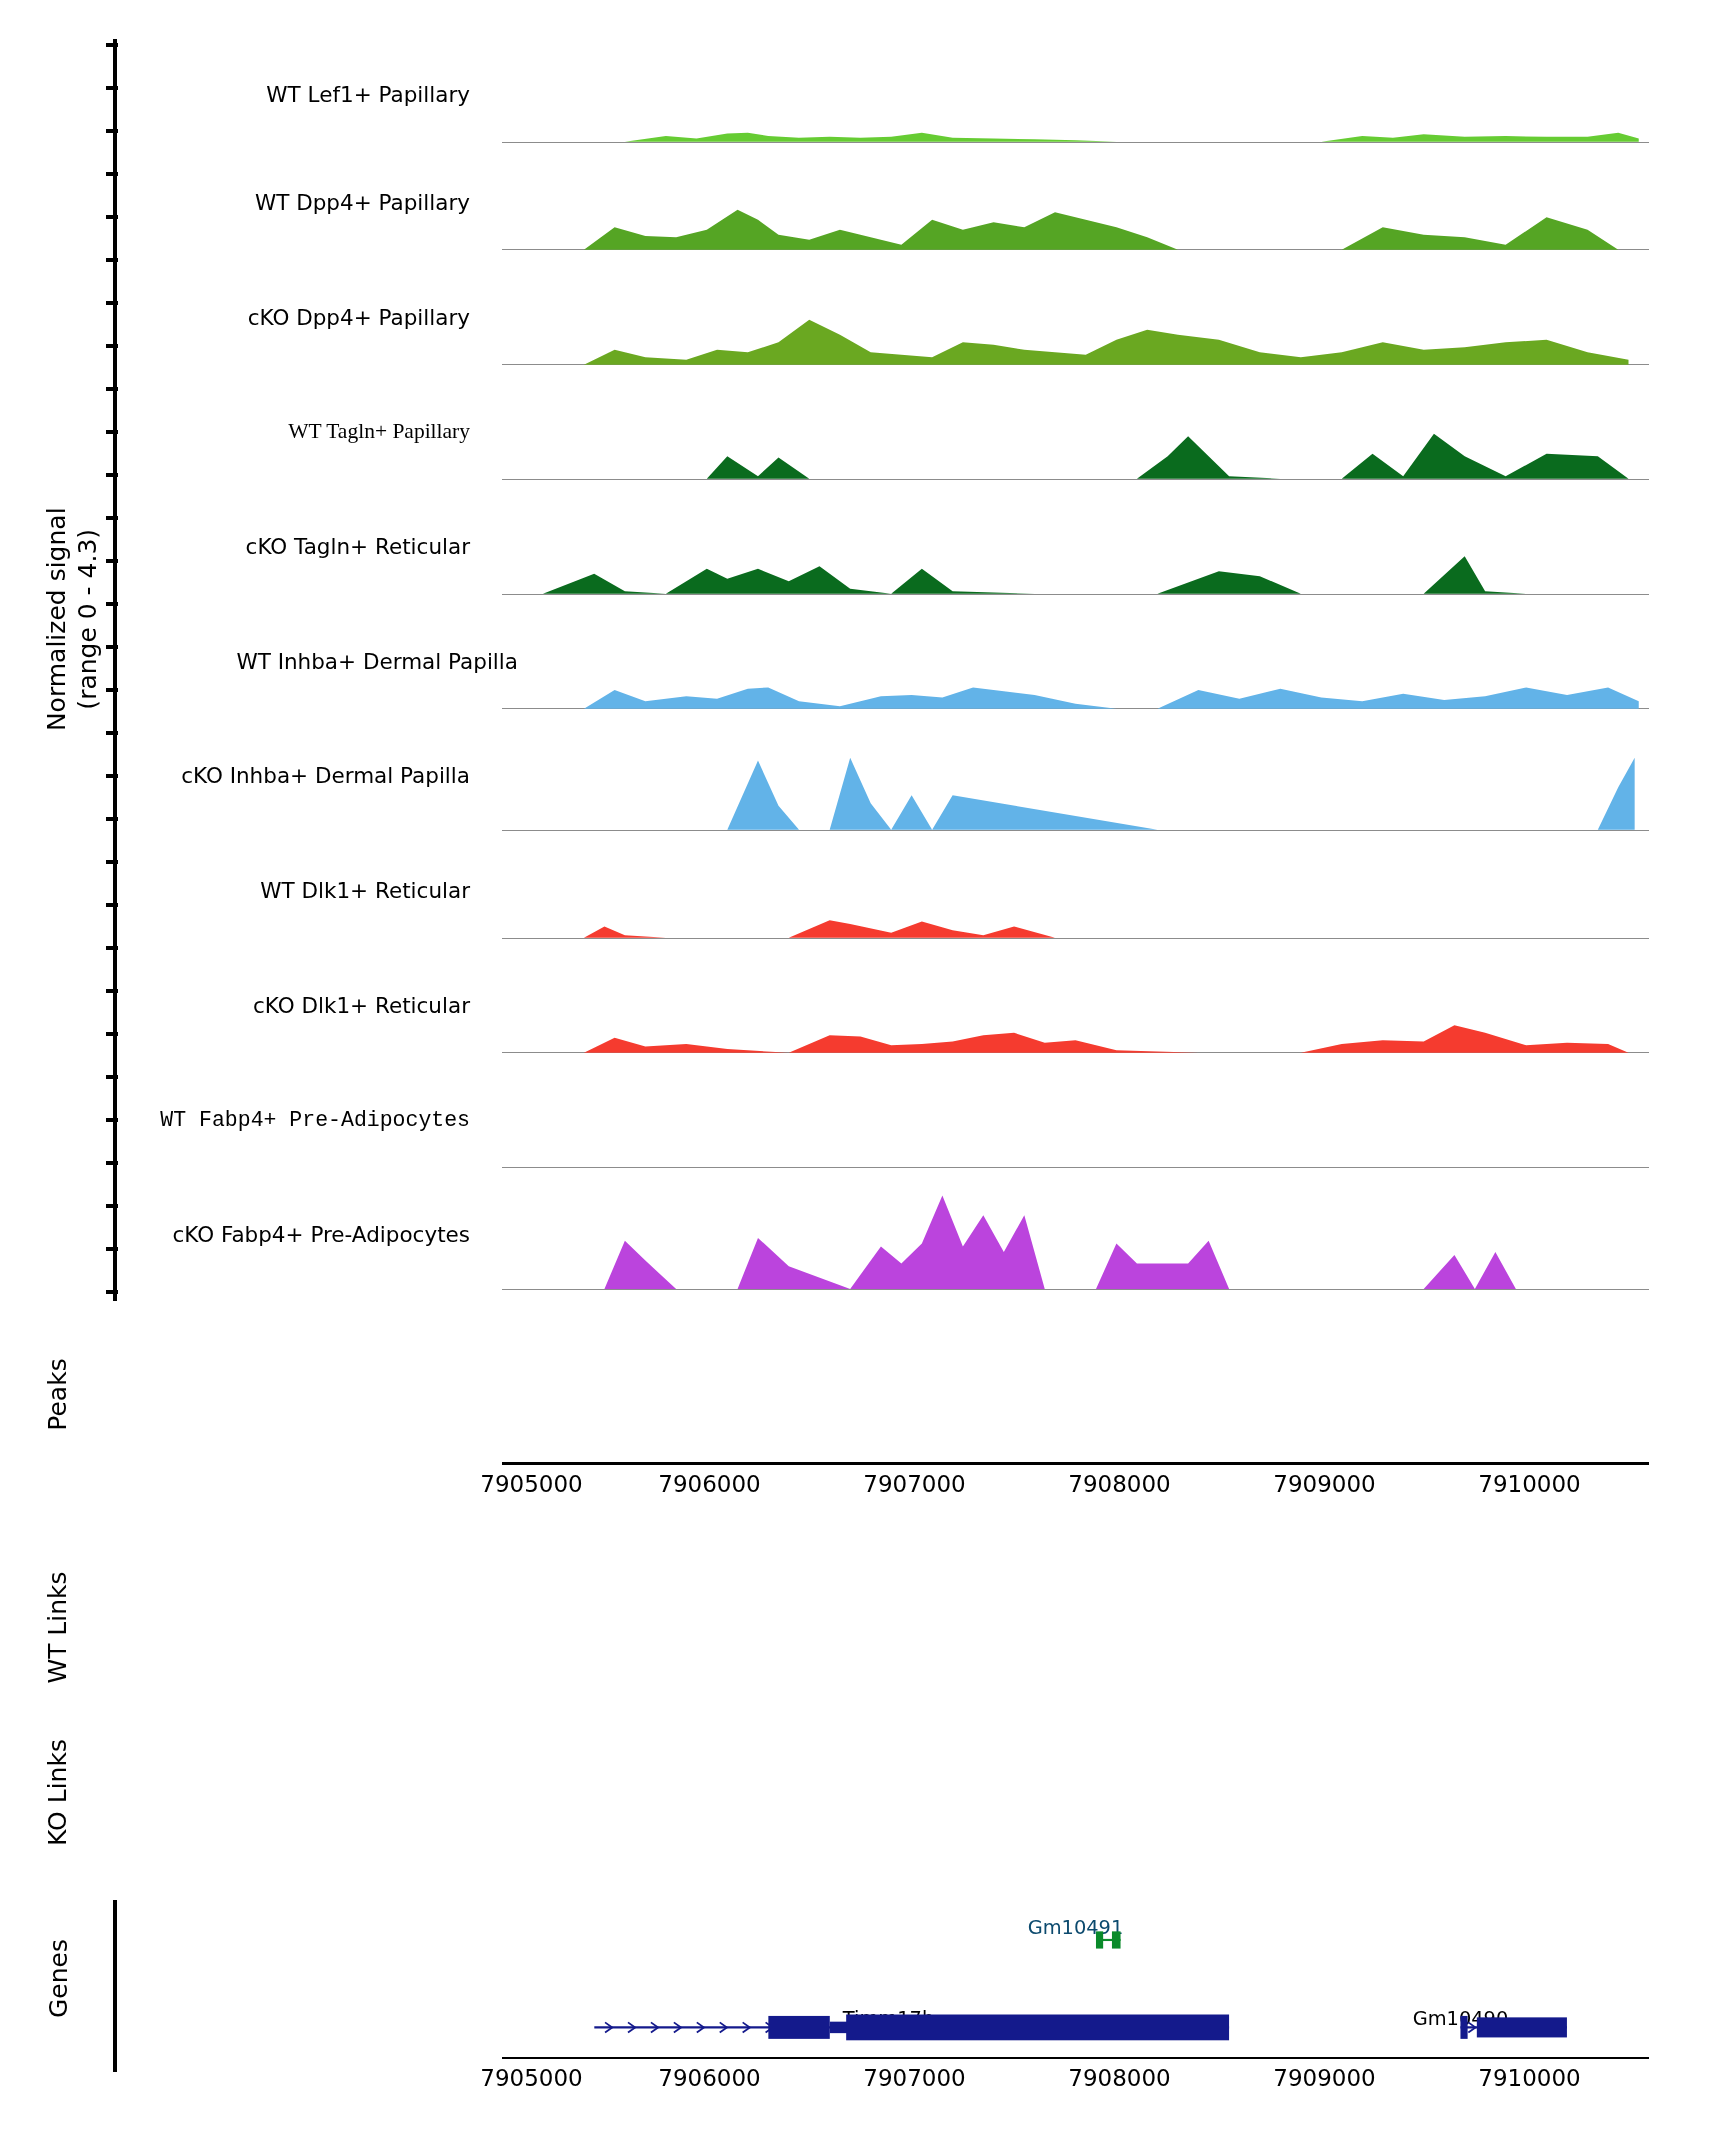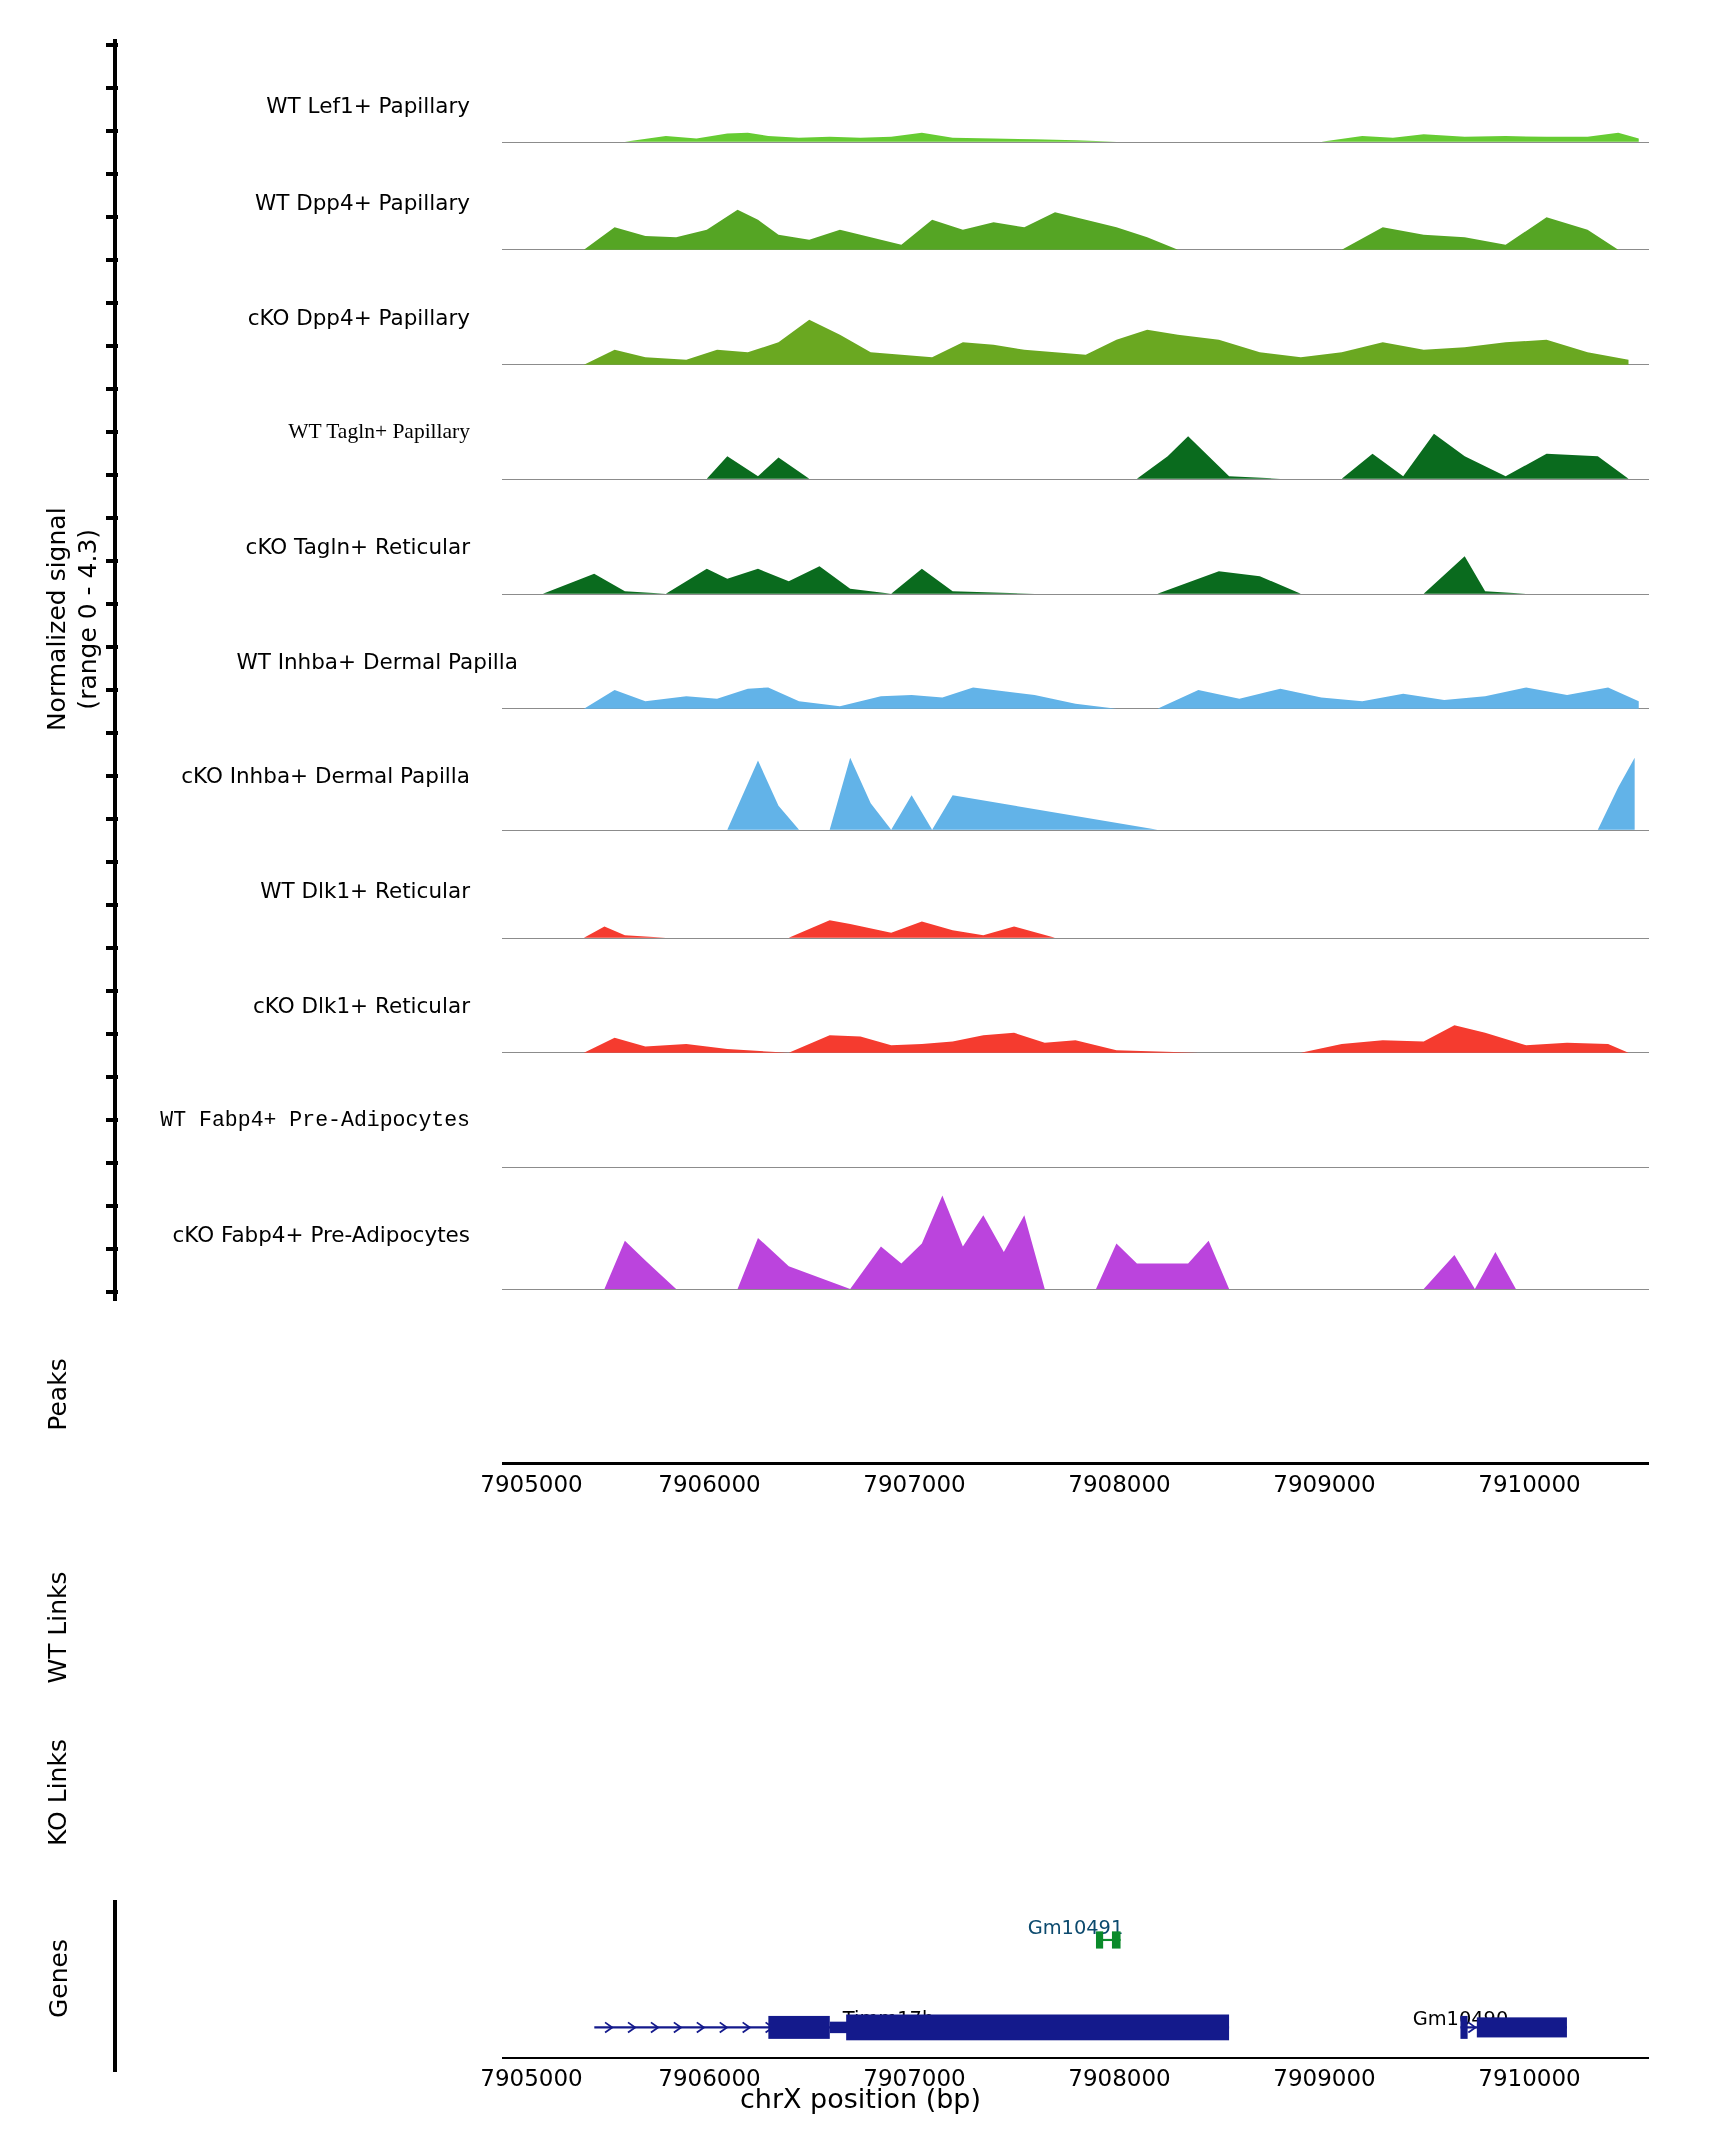--- a/index.html
+++ b/index.html
@@ -146,21 +146,21 @@
   <div class="axis-tick" style="top:1075px"></div>
   <div class="axis-tick" style="top:1118px"></div>
   <div class="axis-tick" style="top:1161px"></div>
   <div class="axis-tick" style="top:1204px"></div>
   <div class="axis-tick" style="top:1247px"></div>
   <div class="axis-tick" style="top:1290px"></div>
 
   <div id="signal-axis-label">Normalized signal
 (range 0 - 4.3)</div>
 
-  <div class="track-label-abs" style="left:0px; top:93px;  width:470px;text-align:right;">WT Lef1+ Papillary</div>
+  <div class="track-label-abs" style="left:0px; top:82px;  width:470px;text-align:right;">WT Lef1+ Papillary</div>
   <div class="track-label-abs" style="left:0px; top:190px;  width:470px;">WT Dpp4+ Papillary</div>
   <div class="track-label-abs" style="left:0px; top:305px;  width:470px;">cKO Dpp4+ Papillary</div>
   <div class="track-label-abs" style="left:0px; top:419px;  width:470px;font-family:Liberation Serif, serif;">WT Tagln+ Papillary</div>
   <div class="track-label-abs" style="left:0px; top:534px;  width:470px;">cKO Tagln+ Reticular</div>
   <div class="track-label-abs" style="left:0px; top:649px;  width:470px;padding-left:48px;">WT Inhba+ Dermal Papilla</div>
   <div class="track-label-abs" style="left:0px; top:763px; width:470px;">cKO Inhba+ Dermal Papilla</div>
   <div class="track-label-abs" style="left:0px; top:878px; width:470px;">WT Dlk1+ Reticular</div>
   <div class="track-label-abs" style="left:0px; top:993px; width:470px;">cKO Dlk1+ Reticular</div>
   <div class="track-label-abs" style="left:0px; top:1108px; width:470px;font-family:Liberation Mono, monospace;">WT Fabp4+ Pre-Adipocytes</div>
   <div class="track-label-abs" style="left:0px; top:1222px; width:470px;">cKO Fabp4+ Pre-Adipocytes</div>
@@ -257,16 +257,15 @@
     </svg>
 
   <div class="coord-axis-line" style="left:502px; top:2057px; width:1147px; height:2.2px;"></div>
   <div class="coord-tick-label" style="left:424px; top:2065px; width:215px;">7905000</div>
   <div class="coord-tick-label" style="left:602px; top:2065px; width:215px;">7906000</div>
   <div class="coord-tick-label" style="left:807px; top:2065px; width:215px;">7907000</div>
   <div class="coord-tick-label" style="left:1012px; top:2065px; width:215px;">7908000</div>
   <div class="coord-tick-label" style="left:1217px; top:2065px; width:215px;">7909000</div>
   <div class="coord-tick-label" style="left:1422px; top:2065px; width:215px;">7910000</div>
 
-  <div id="xaxis-title">chrX position (bp)</div>
 
 </div>
 
 
 </body></html>

